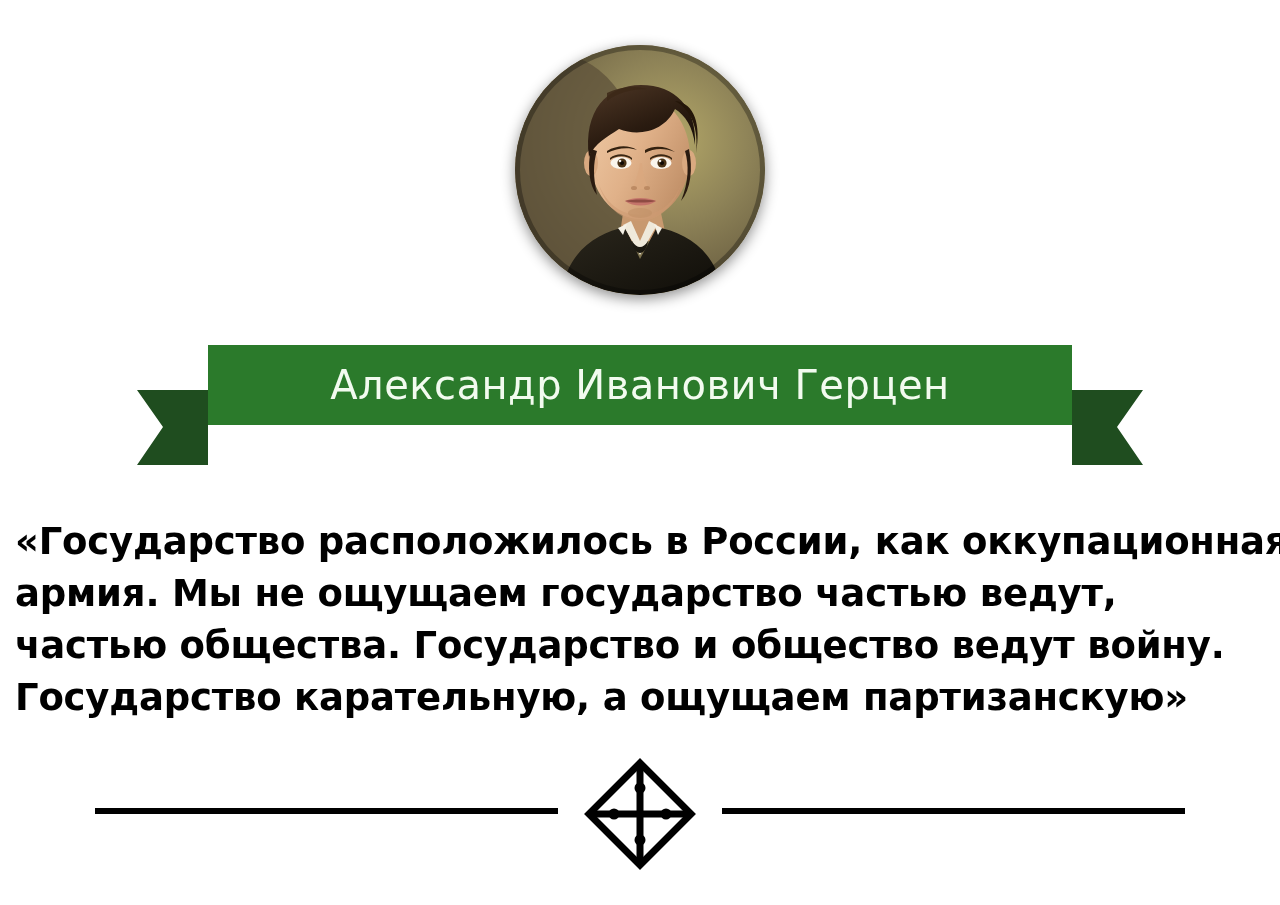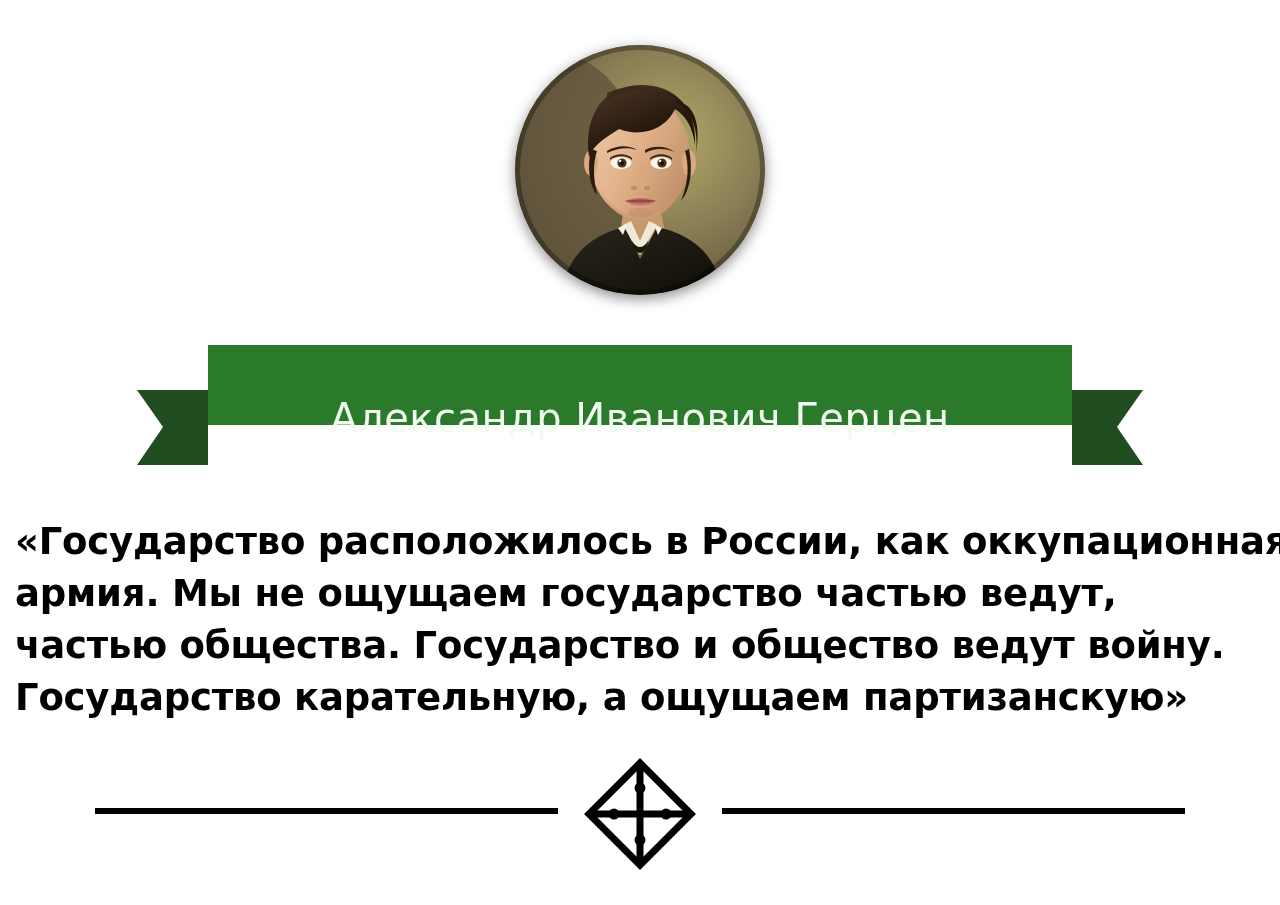--- a/index.html
+++ b/index.html
@@ -60,21 +60,20 @@
     height: 80px;
     display: flex;
     align-items: center;
     justify-content: center;
     color: #f2fbef;
     font-family: "DejaVu Sans", sans-serif;
     font-size: 40px;
     font-weight: 400;
     letter-spacing: 0.5px;
     white-space: nowrap;
-    margin-top: 33px;
   }
 
   
   .quote {
     position: absolute;
     left: 15px;
     top: 516px;
     width: 1280px;
     text-align: left;
     color: #000000;

